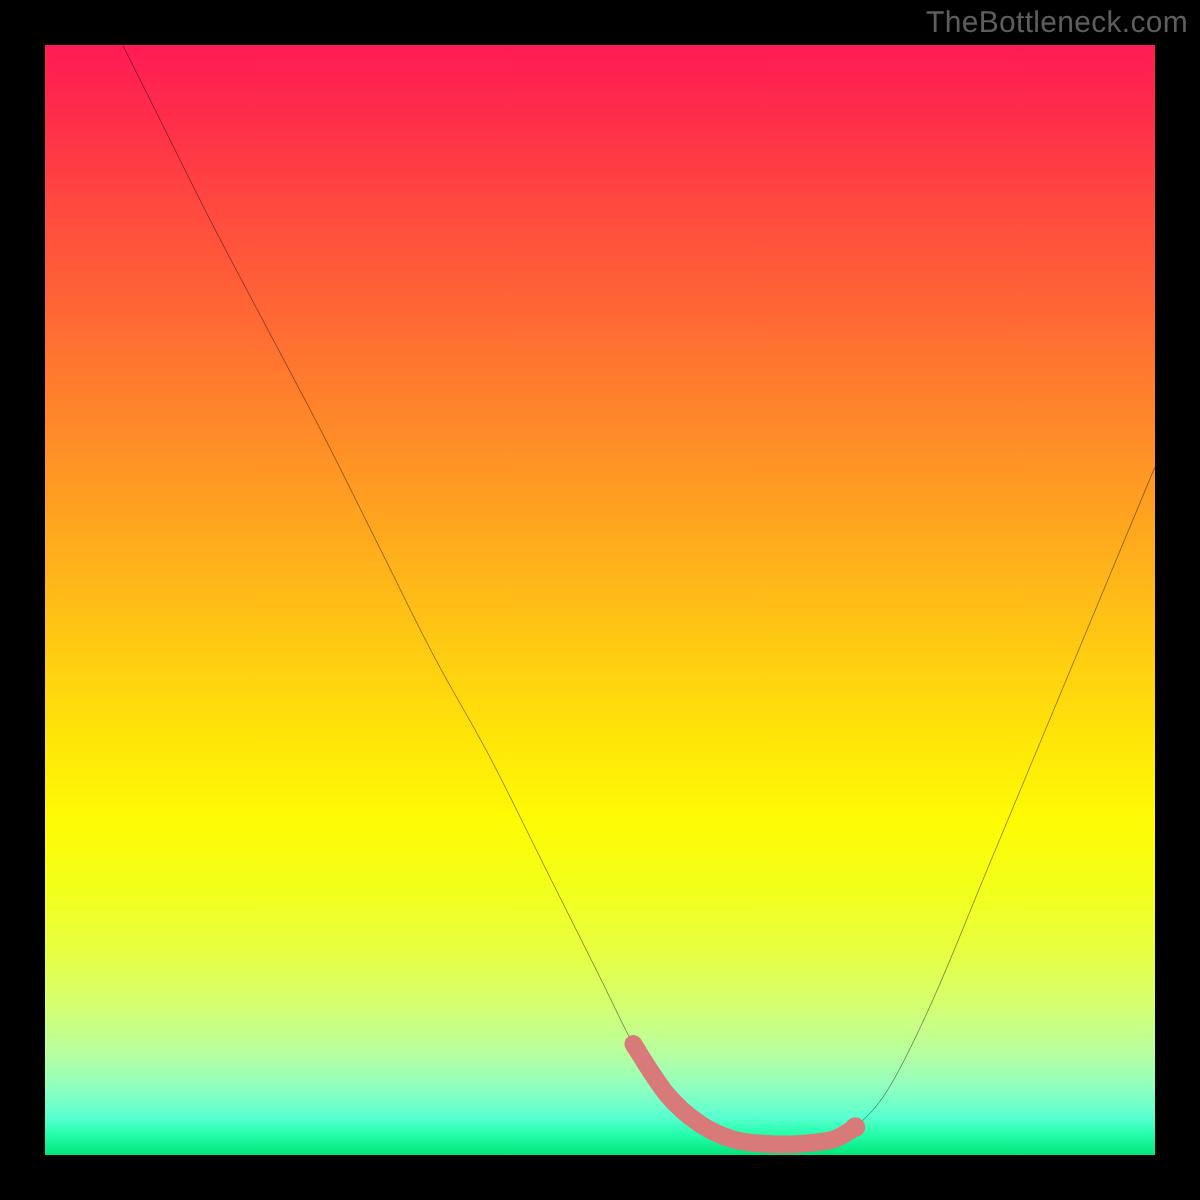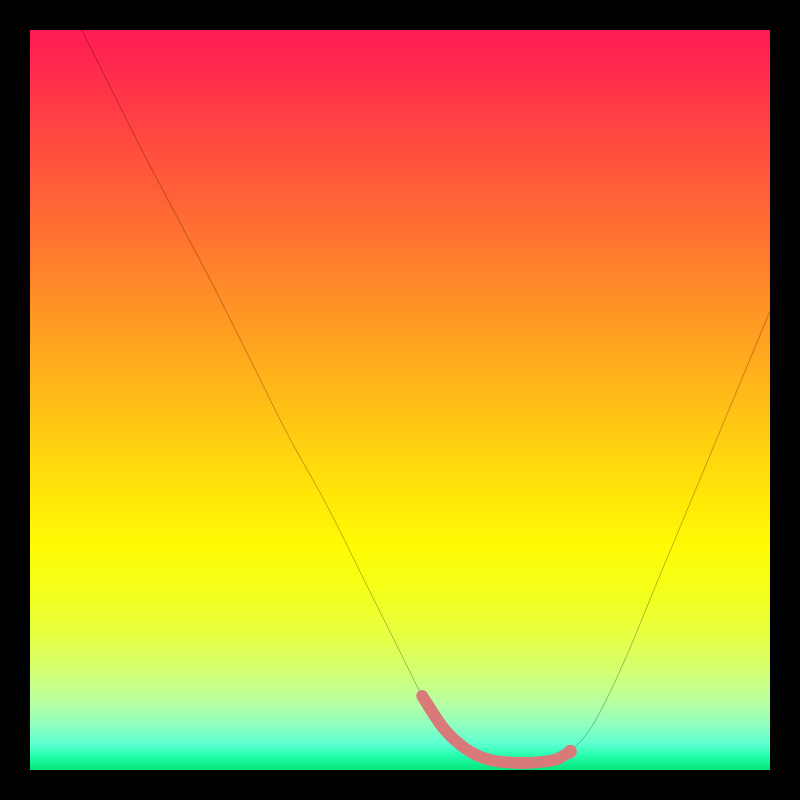--- a/index.html
+++ b/index.html
@@ -75,14 +75,15 @@
 
       <path id="curve-path" fill="none" stroke="#000" stroke-width="0.28" vector-effect="non-scaling-stroke" d="M 7 0 C 7.5 1, 8.666666666666666 3.3333333333333335, 10 6 C 11.333333333333334 8.666666666666666, 13.333333333333334 12.75, 15 16 C 16.666666666666668 19.25, 18.333333333333332 22.333333333333332, 20 25.5 C 21.666666666666668 28.666666666666668, 23.333333333333332 31.75, 25 35 C 26.666666666666668 38.25, 28.333333333333332 41.666666666666664, 30 45 C 31.666666666666668 48.333333333333336, 33.333333333333336 51.833333333333336, 35 55 C 36.666666666666664 58.166666666666664, 38.333333333333336 60.833333333333336, 40 64 C 41.666666666666664 67.16666666666667, 43.333333333333336 70.66666666666667, 45 74 C 46.666666666666664 77.33333333333333, 48.666666666666664 81.33333333333333, 50 84 C 51.333333333333336 86.66666666666667, 52 88.25, 53 90 C 54 91.75, 55 93.3, 56 94.5 C 57 95.7, 58 96.51666666666667, 59 97.2 C 60 97.88333333333334, 61 98.3, 62 98.6 C 63 98.89999999999999, 64 98.93333333333334, 65 99 C 66 99.06666666666666, 67 99.06666666666666, 68 99 C 69 98.93333333333334, 70.16666666666667 98.85, 71 98.6 C 71.83333333333333 98.35, 72.16666666666667 98.26666666666667, 73 97.5 C 73.83333333333333 96.73333333333333, 74.83333333333333 95.91666666666667, 76 94 C 77.16666666666667 92.08333333333333, 78.5 89.33333333333333, 80 86 C 81.5 82.66666666666667, 83.33333333333333 78, 85 74 C 86.66666666666667 70, 88.33333333333333 66, 90 62 C 91.66666666666667 58, 93.33333333333333 54, 95 50 C 96.66666666666667 46, 99.16666666666667 40, 100 38"></path>
 
       <path id="flat-path" fill="none" stroke="#d97a7a" stroke-width="1.6" stroke-linecap="round" d="M 53 90 C 53.5 90.75, 55 93.3, 56 94.5 C 57 95.7, 58 96.51666666666667, 59 97.2 C 60 97.88333333333334, 61 98.3, 62 98.6 C 63 98.89999999999999, 64 98.93333333333334, 65 99 C 66 99.06666666666666, 67 99.06666666666666, 68 99 C 69 98.93333333333334, 70.16666666666667 98.85, 71 98.6 C 71.83333333333333 98.35, 72.66666666666667 97.68333333333334, 73 97.5"></path>
 
       <circle id="flat-dot" r="0.9" fill="#d97a7a" cx="73" cy="97.5"></circle>
     </svg>
 
   </div>
 
+  <div class="attrib">TheBottleneck.com</div>
 
 </div>
 
 </body></html>

